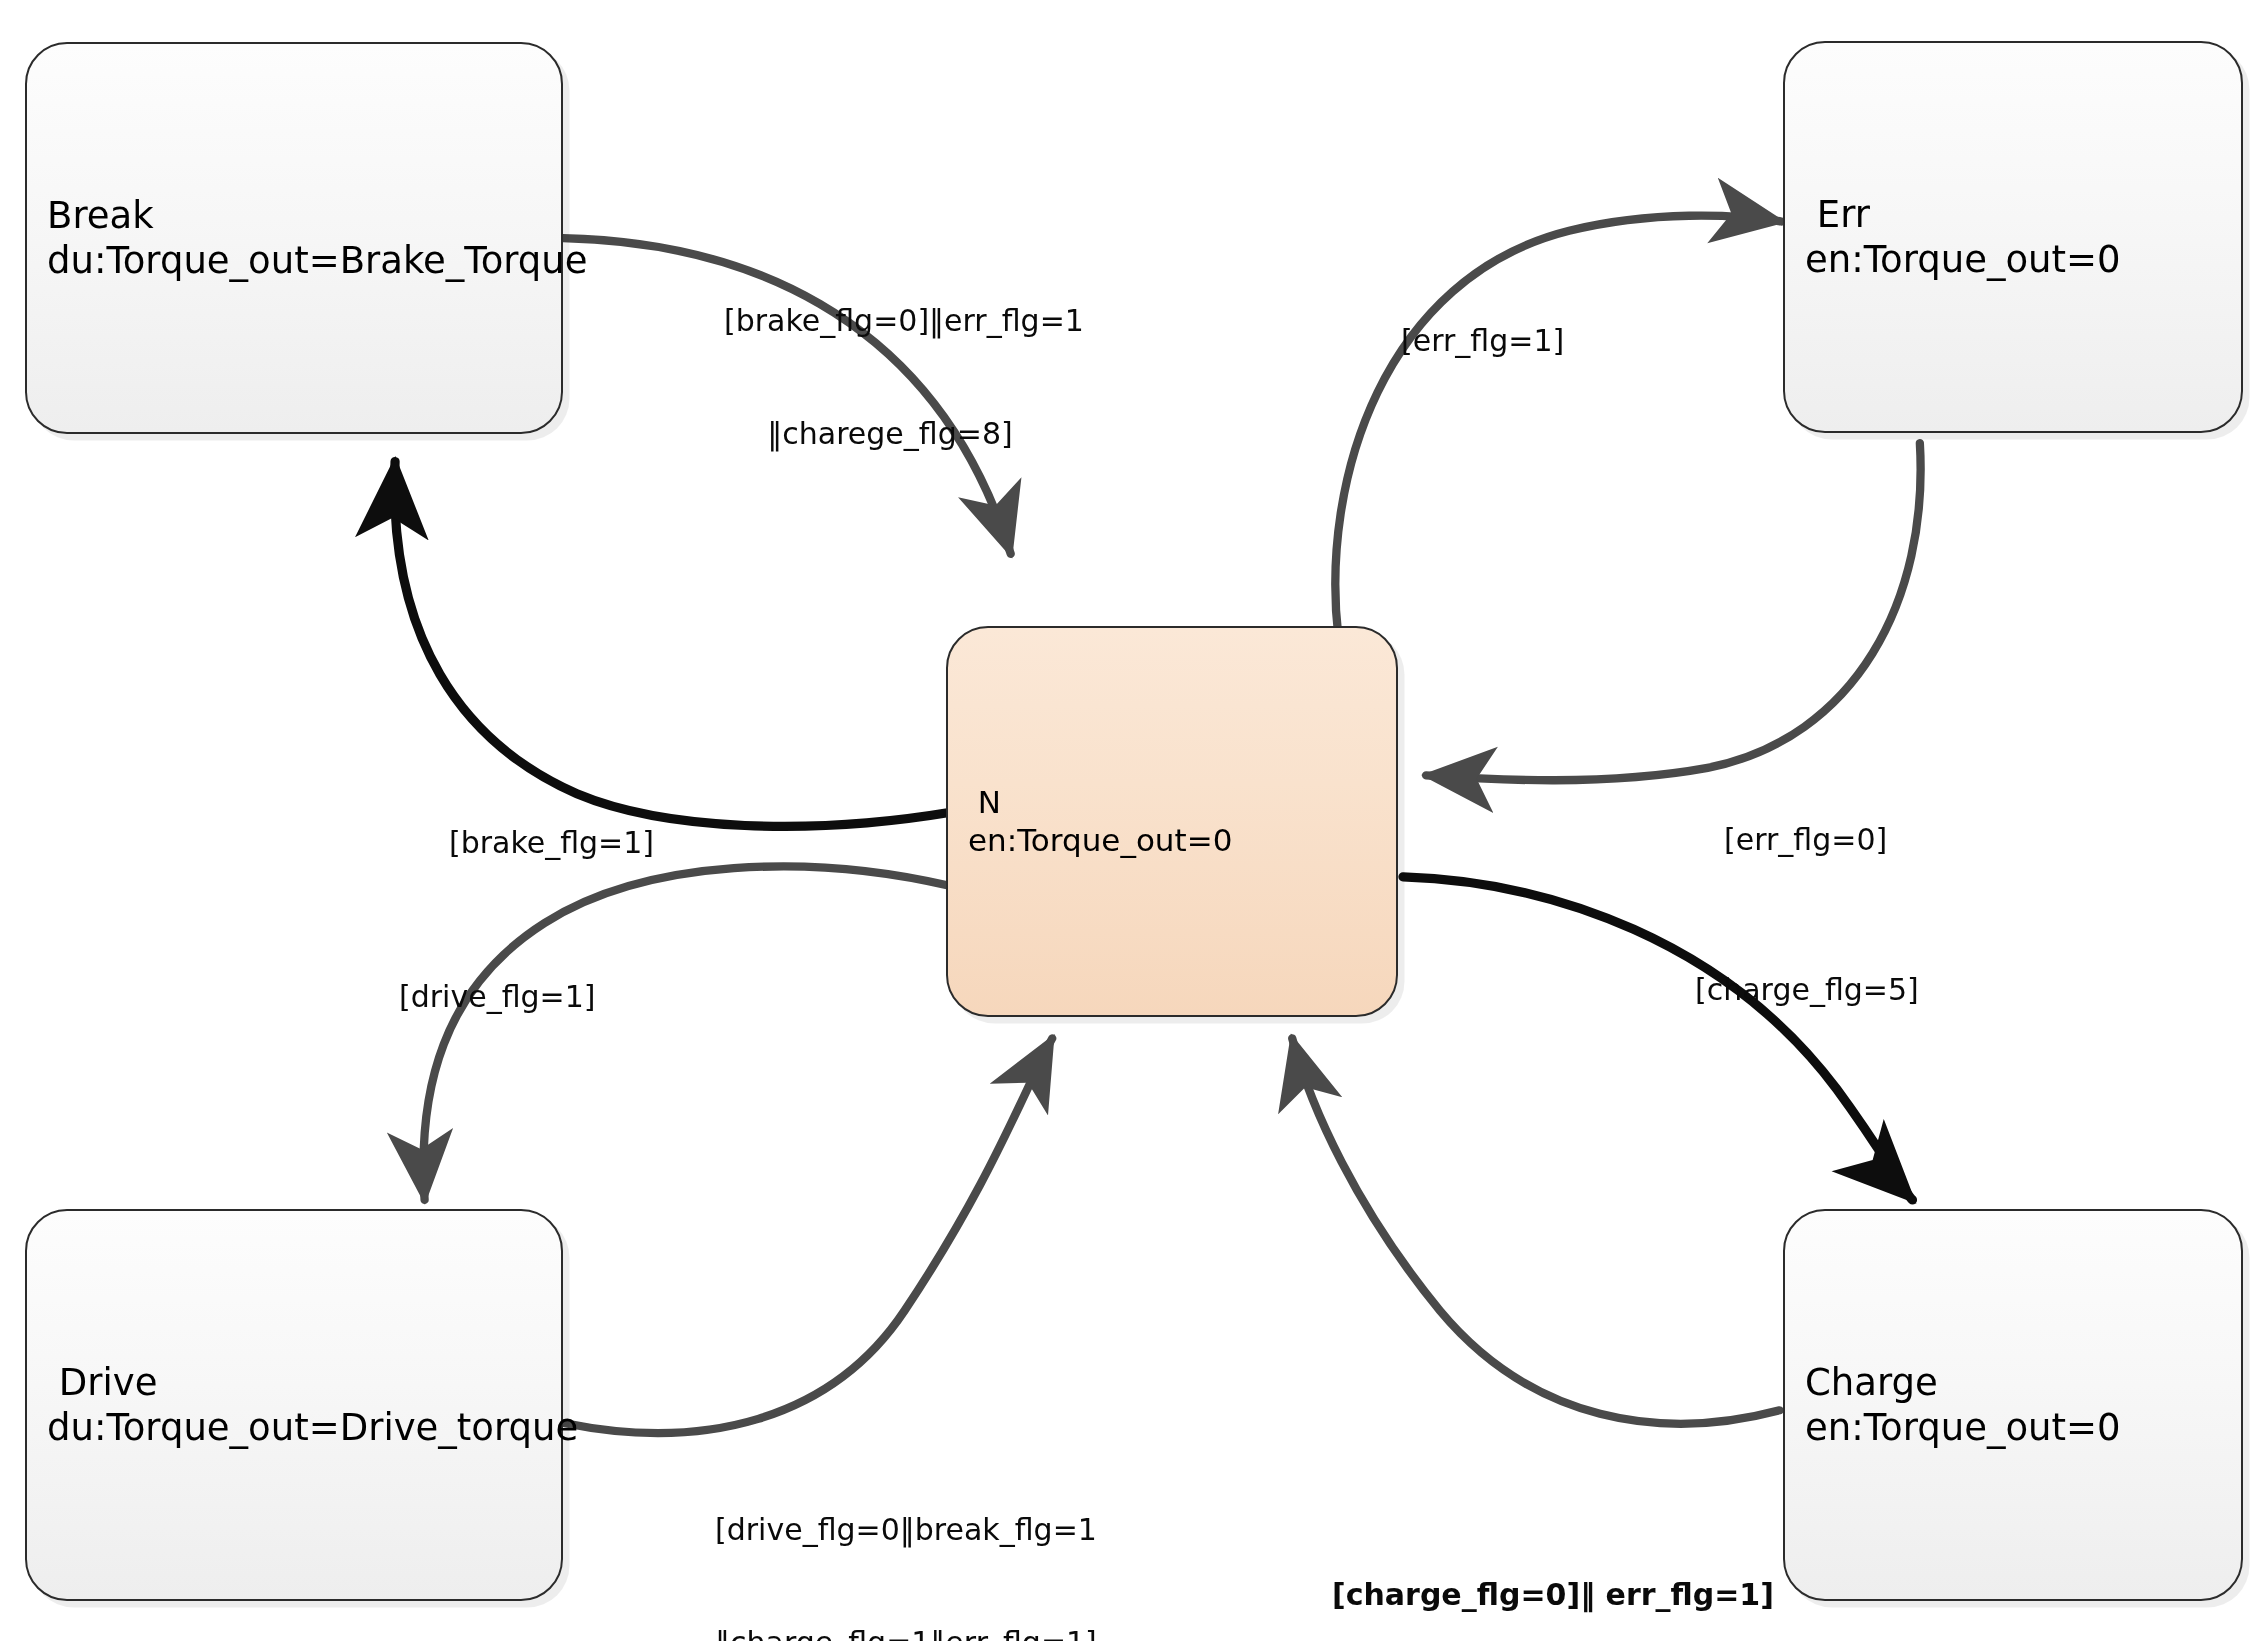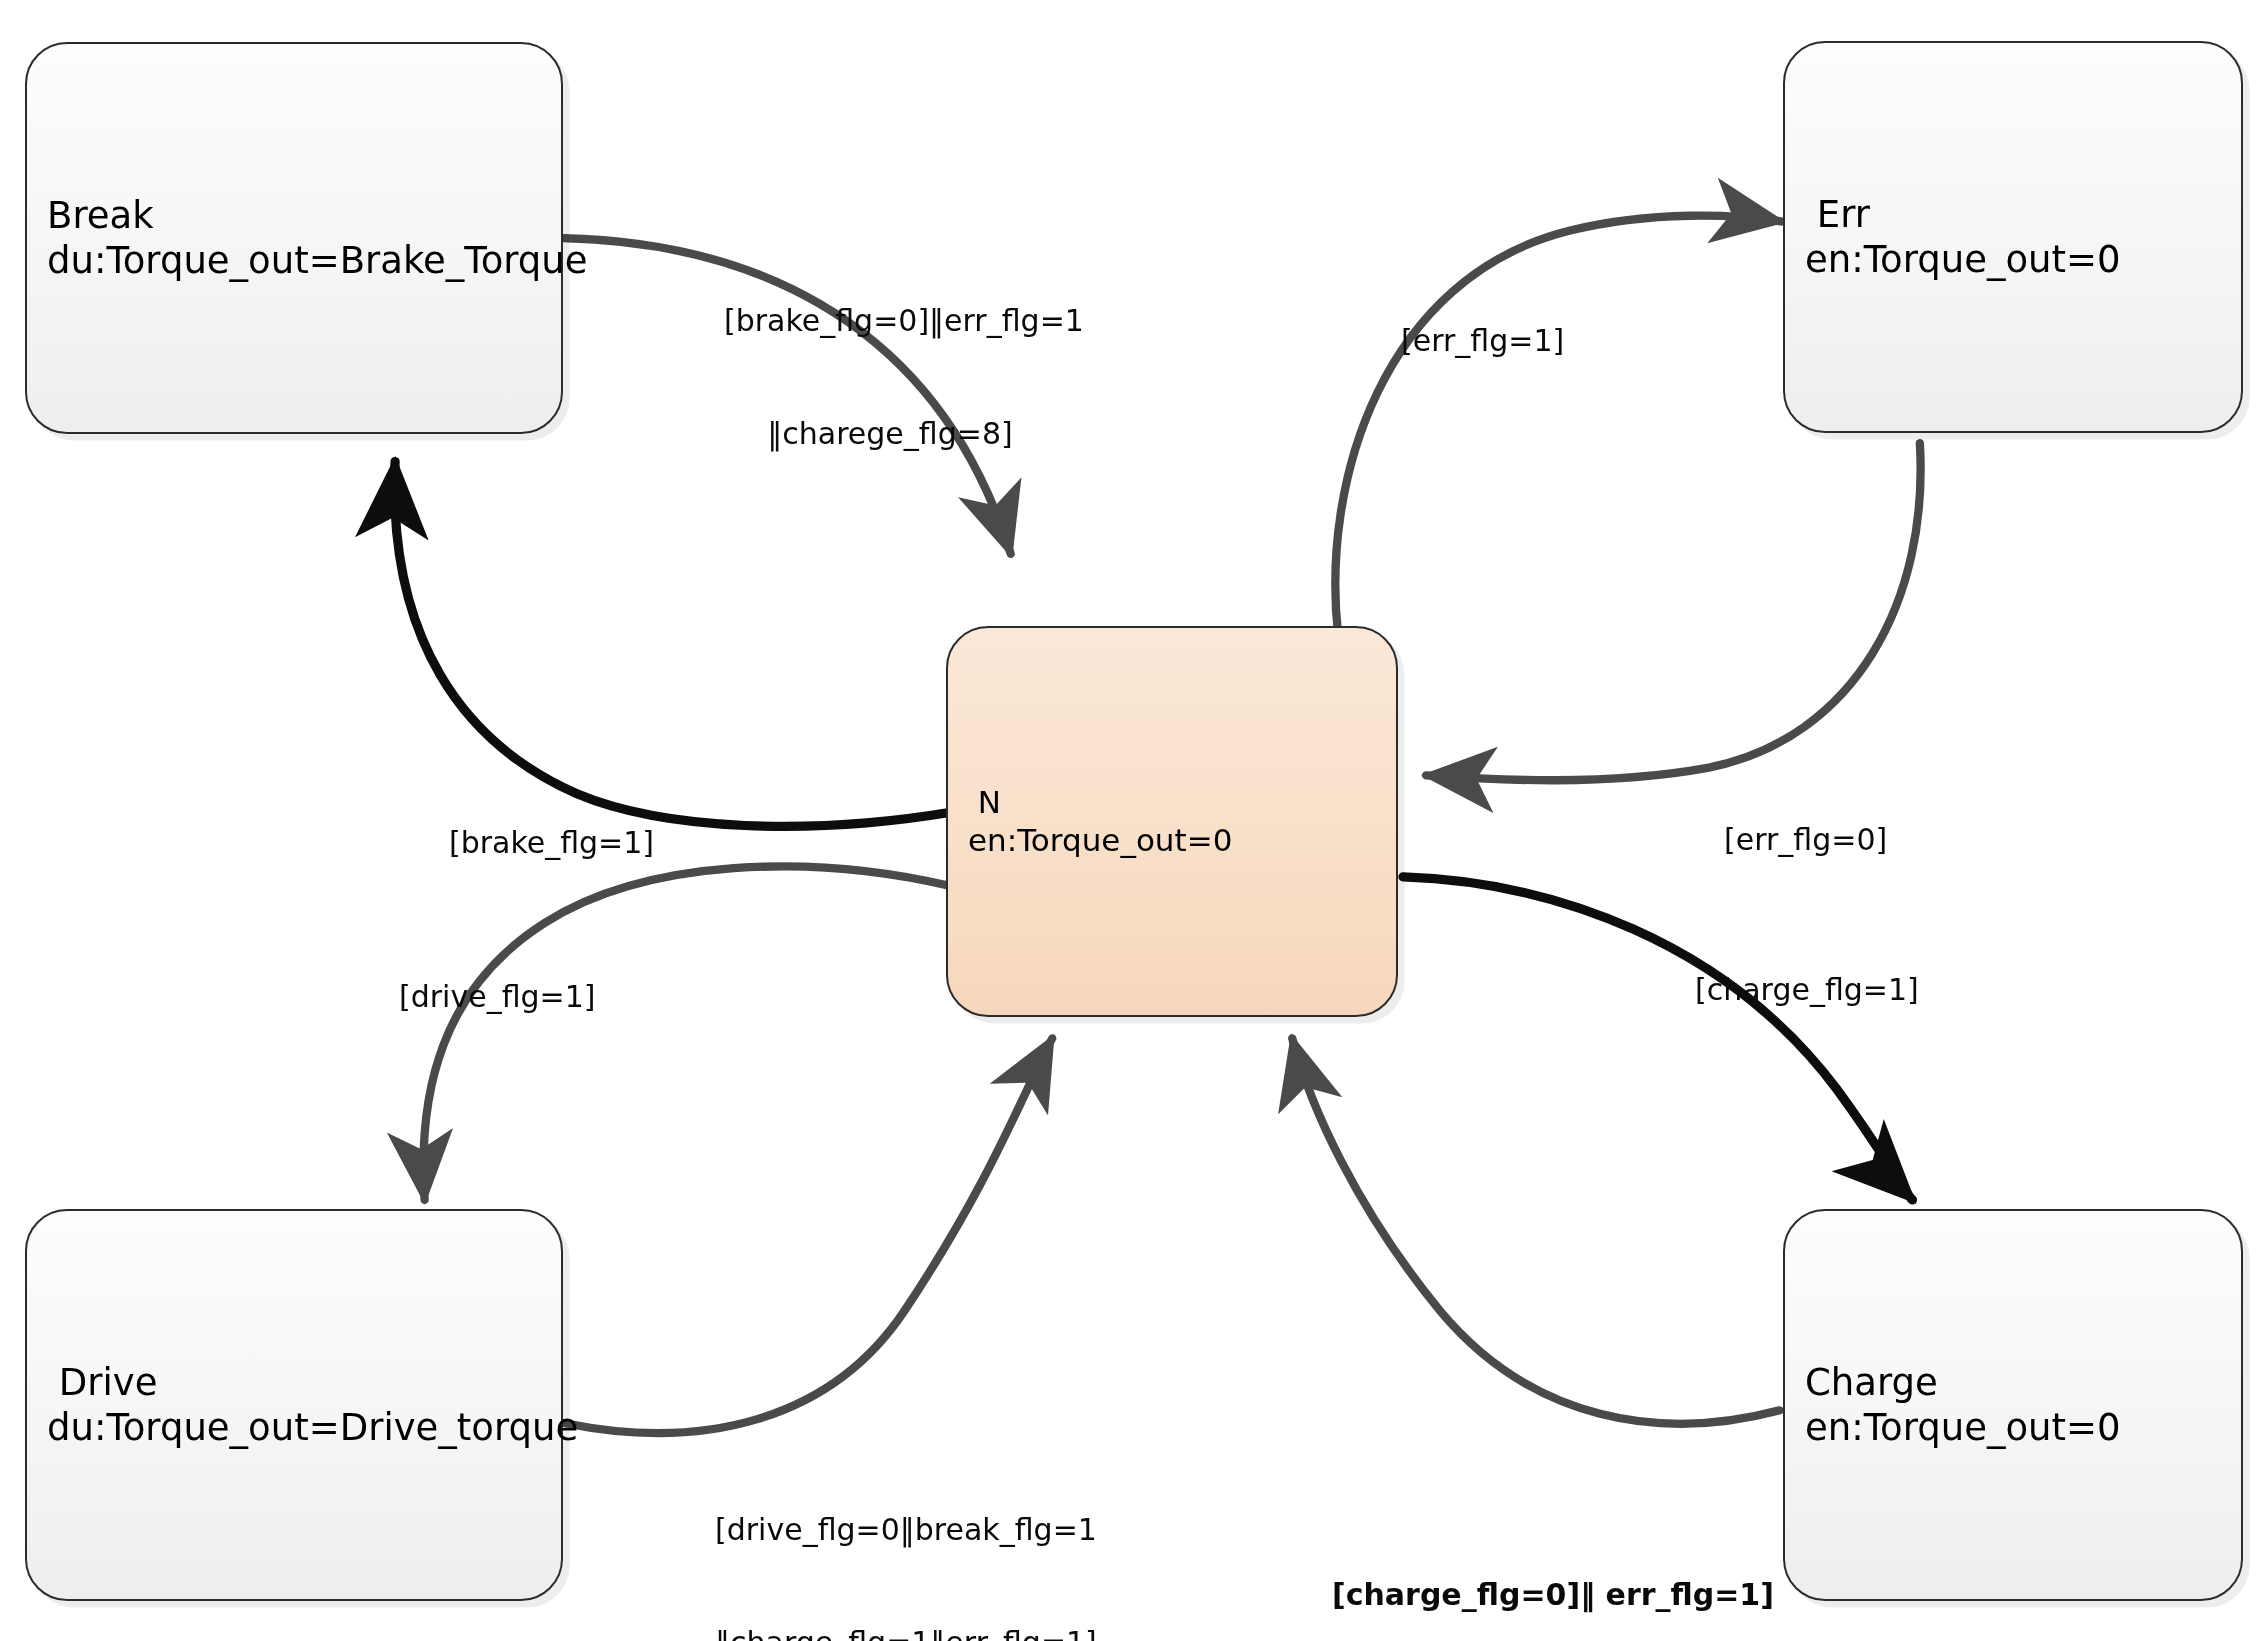--- a/index.html
+++ b/index.html
@@ -144,21 +144,21 @@
   <div class="edge-label left" style="left:399px; top:902px; width:277px;">
     <div>[drive_flg=1]</div>
   </div>
 
   <div class="edge-label" style="left:715px; top:1435px; width:351px;">
     <div>[drive_flg=0‖break_flg=1</div>
     <div>‖charge_flg=1‖err_flg=1]</div>
   </div>
 
   <div class="edge-label left" style="left:1695px; top:895px; width:295px;">
-    <div>[charge_flg=1]</div>
+    <div>[charge_flg=5]</div>
   </div>
 
   <div class="edge-label left" style="left:1332px; top:1500px; width:388px;font-weight:bold;">
     <div>[charge_flg=0]‖ err_flg=1]</div>
   </div>
 
 </div>
 
 
 </body></html>

